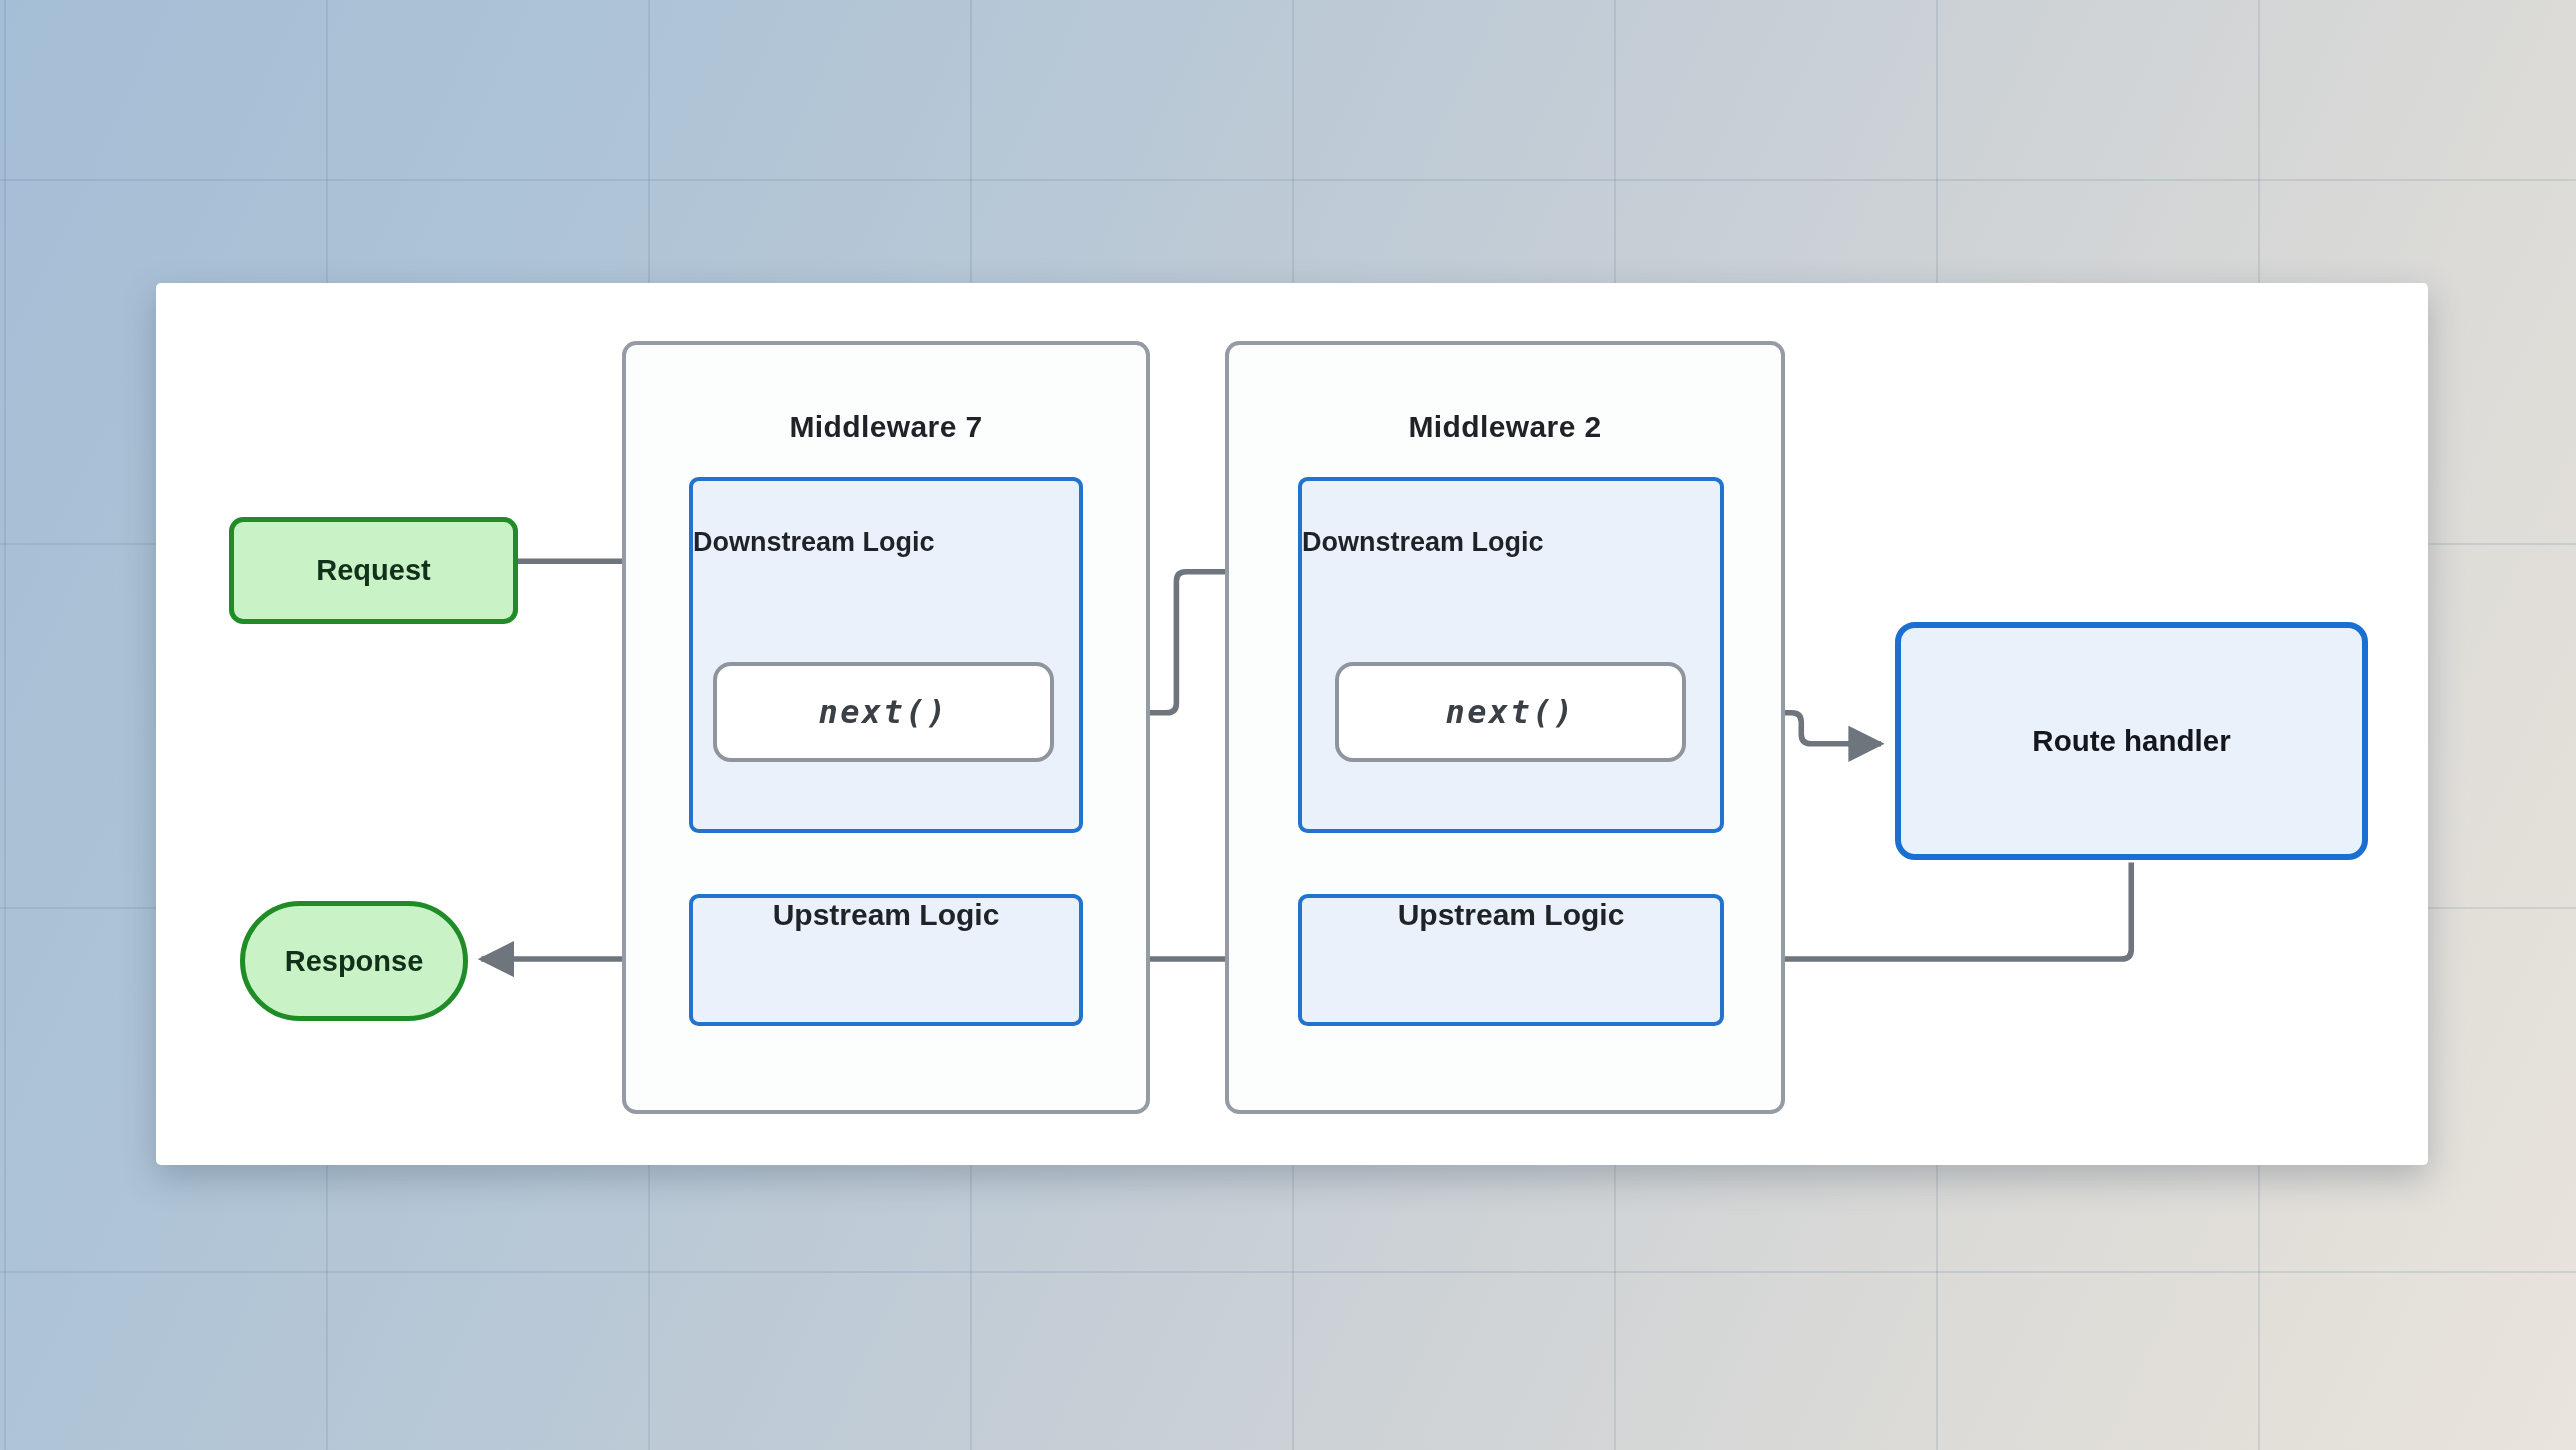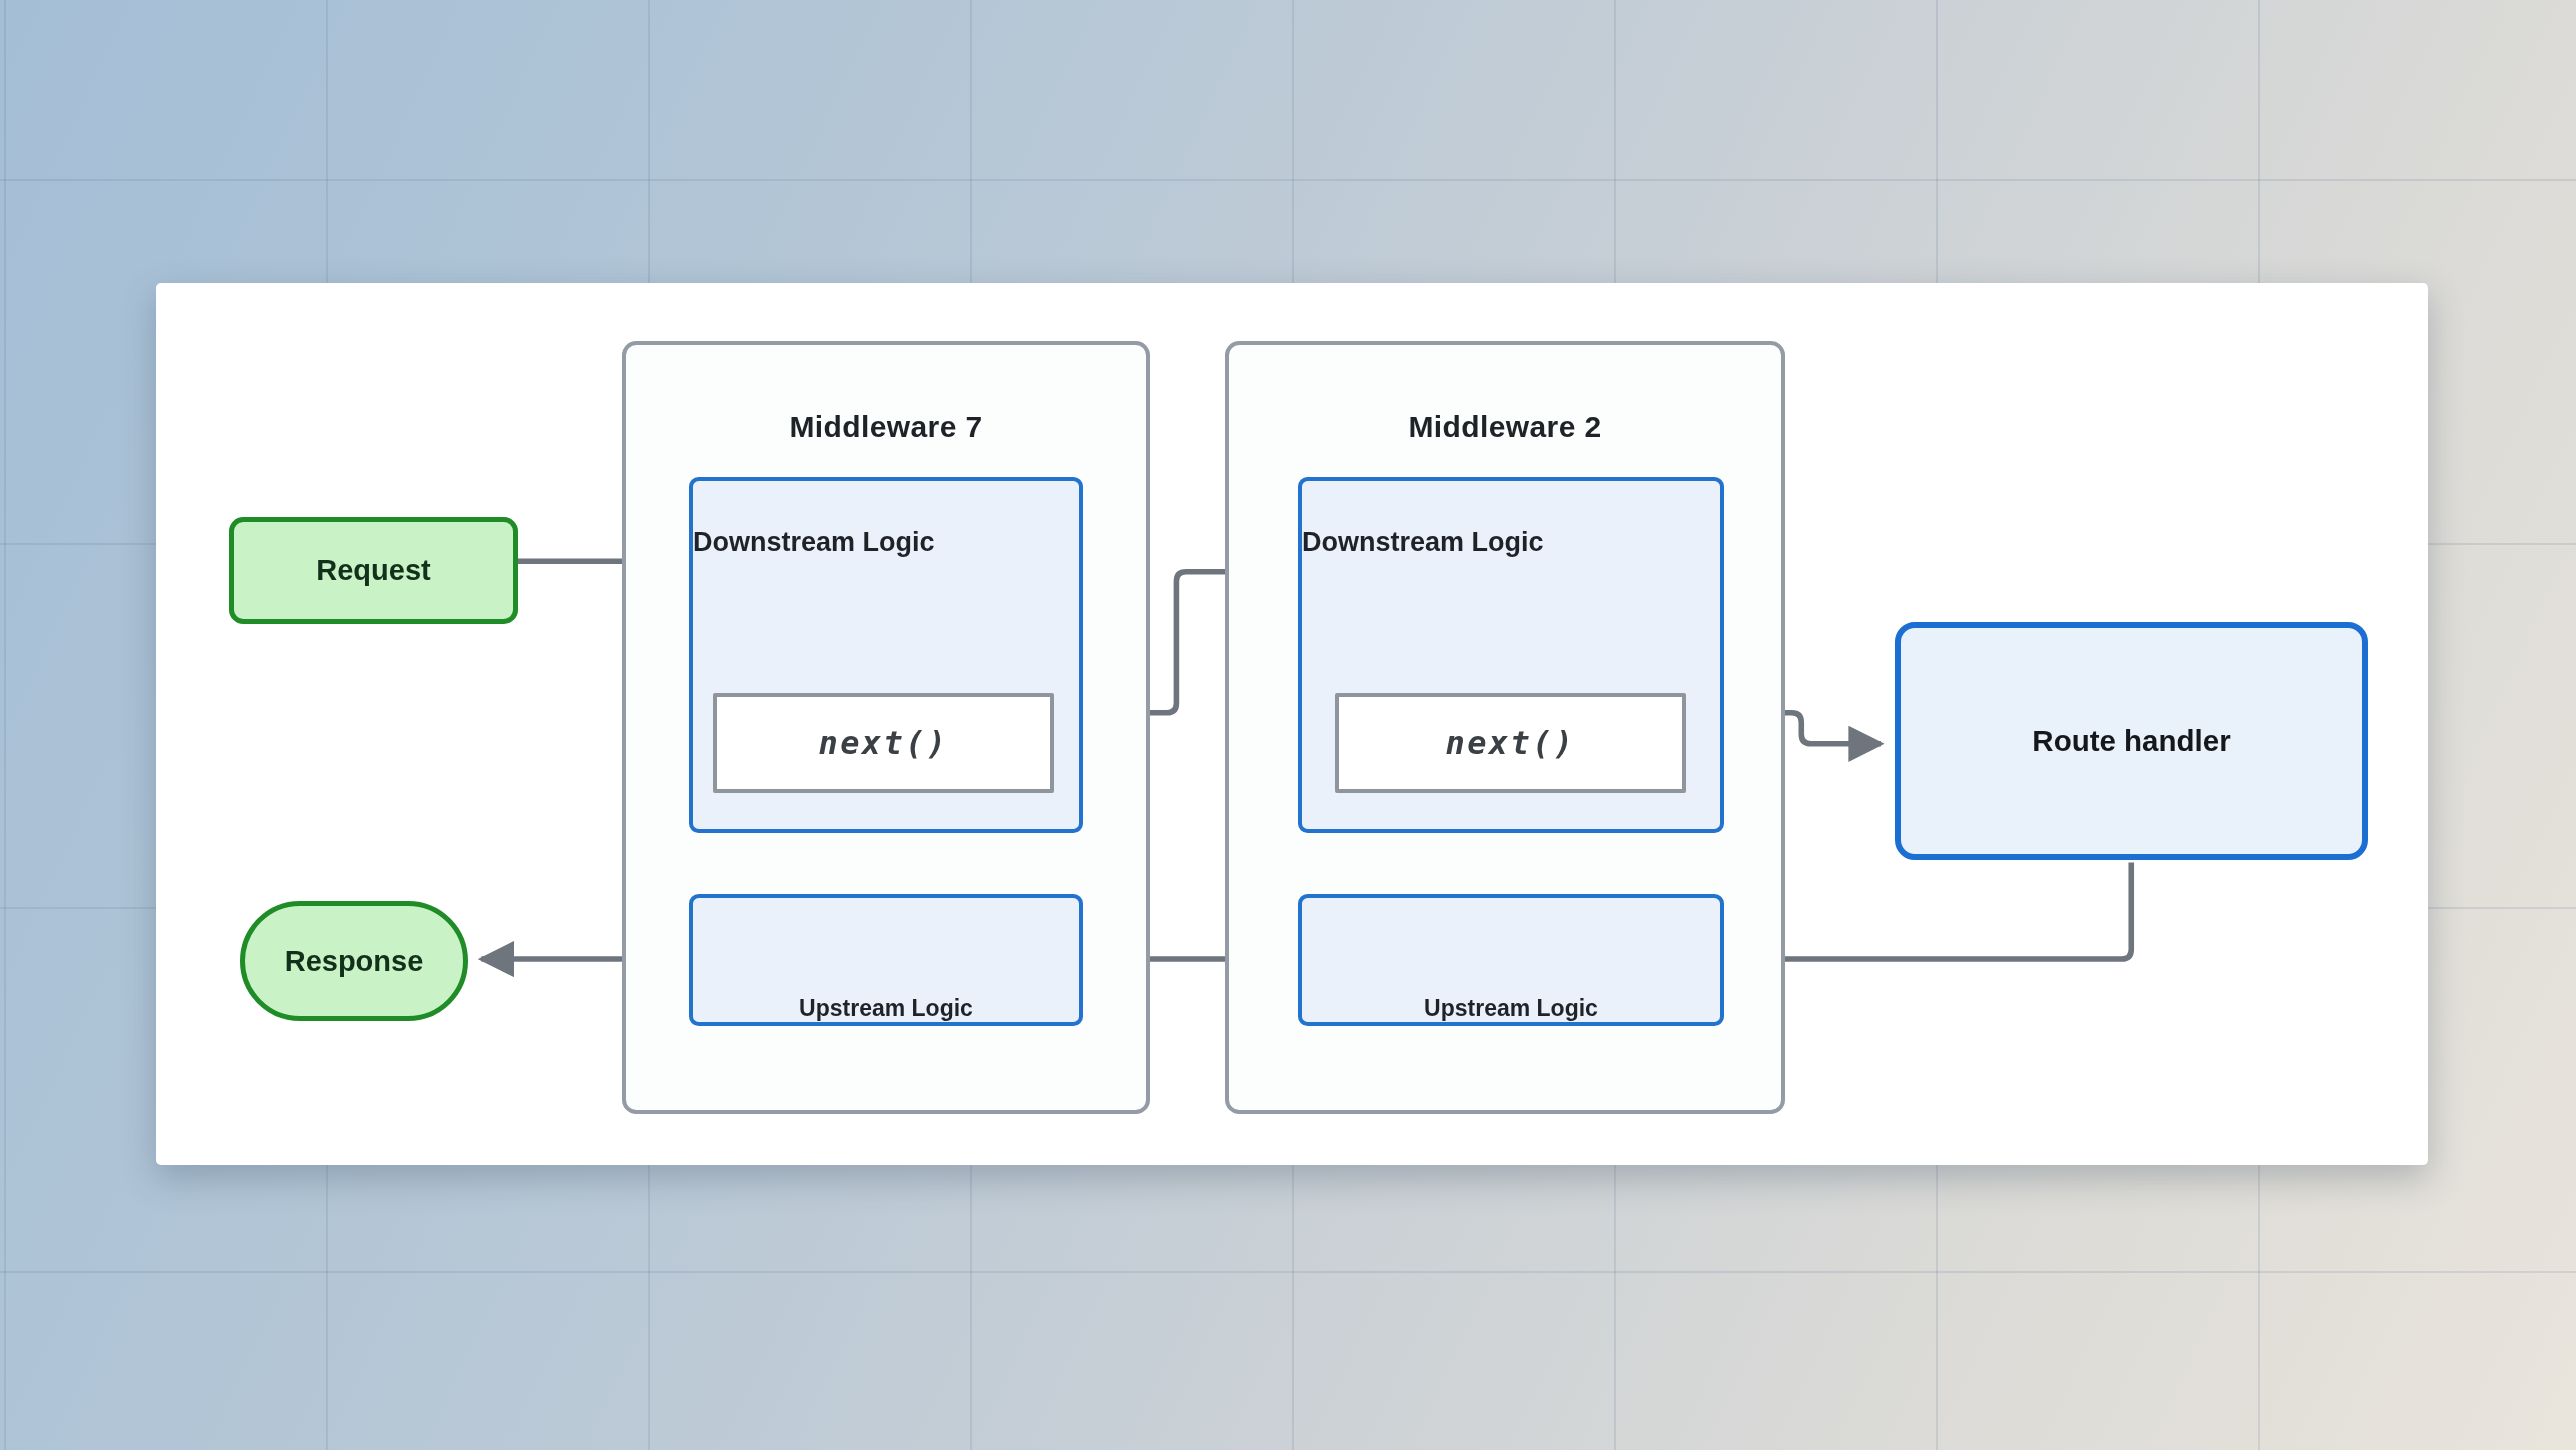--- a/index.html
+++ b/index.html
@@ -66,36 +66,35 @@
     background: #eaf1fb;
   }
   .blue-box .box-label {
     position: absolute;
     left: 0; right: 0; top: 46px;
     font-size: 27px;
     font-weight: bold;
     color: #1f2328;
   }
   .upstream-box {
-    display: flex; align-items: flex-end; justify-content: center;
-    font-size: 23px; font-weight: bold; color: #1f2328;
+    display: flex; align-items: flex-start; justify-content: center;
+    font-size: 30px; font-weight: bold; color: #1f2328;
   }
   .next-box {
     position: absolute; box-sizing: border-box;
     border: 4.8px solid #8e959c;
-    border-radius: 2px;
+    border-radius: 18px;
     background: #ffffff;
     display: flex; align-items: center; justify-content: center;
     font-family: "DejaVu Sans Mono", monospace;
     font-style: italic;
     font-weight: bold;
     font-size: 32px;
     letter-spacing: 2.4px;
     color: #3a4046;
-    margin-top: 31px;
   }
   .route-box {
     position: absolute; box-sizing: border-box;
     border: 6.4px solid #1b6ed2;
     border-radius: 20px;
     background: #e9f1fa;
     display: flex; align-items: center; justify-content: center;
     font-size: 29.5px; font-weight: bold; color: #14181c;
   }
   .green-node {

